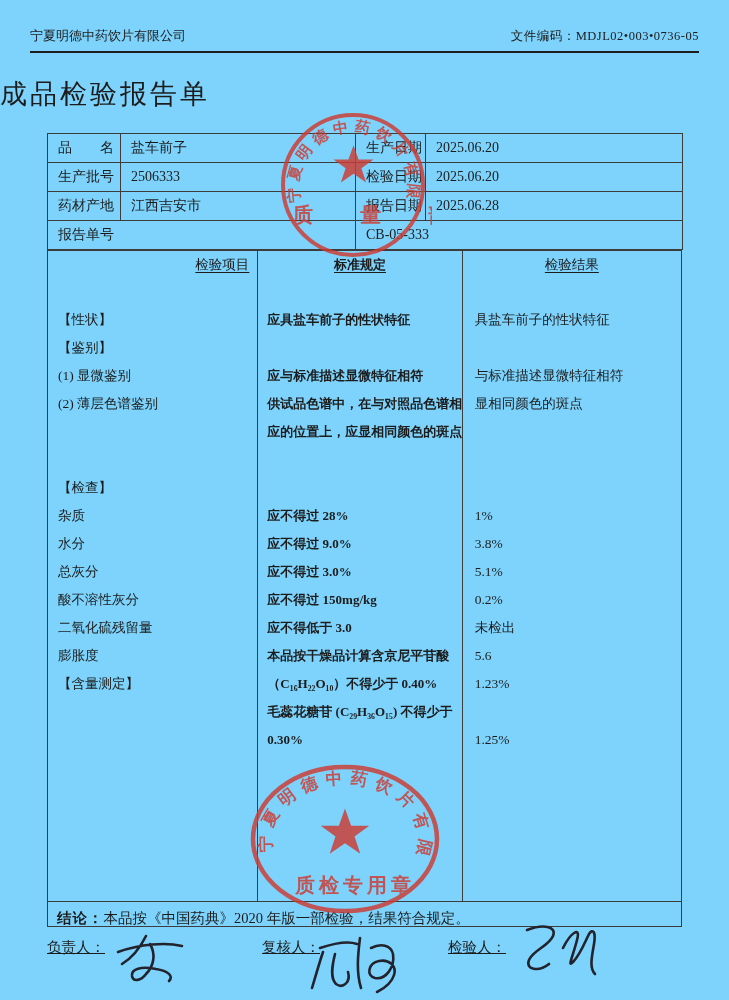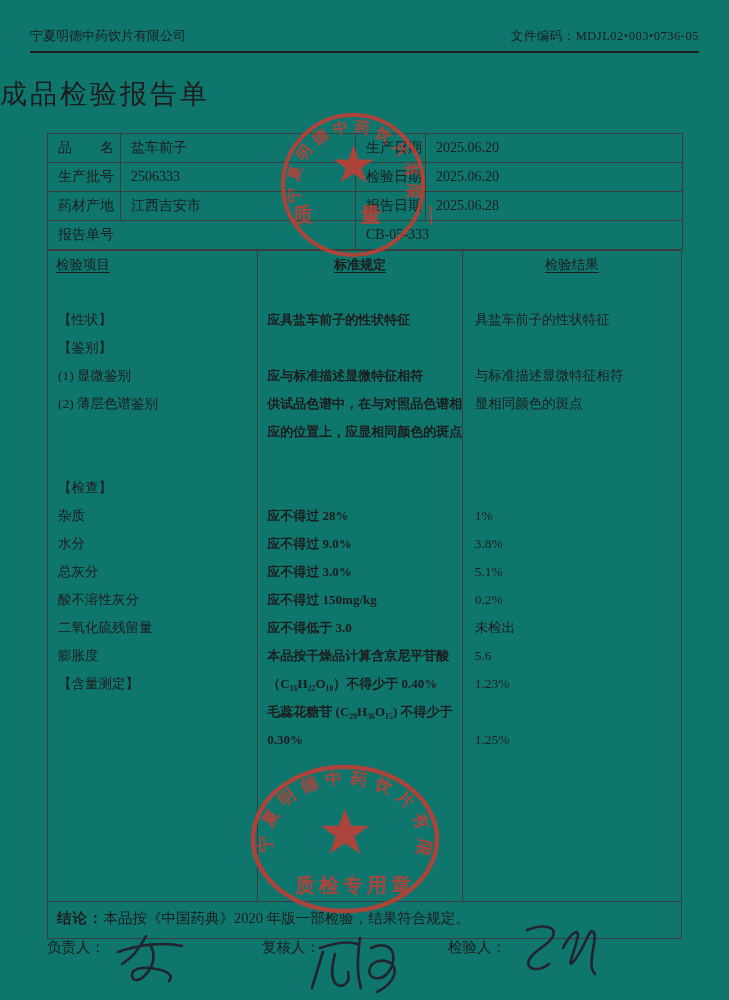--- a/index.html
+++ b/index.html
@@ -1,19 +1,19 @@
 <!DOCTYPE html>
 <html><head>
 <meta charset="utf-8">
 <style>
   * { margin:0; padding:0; box-sizing:border-box; }
   html,body { background:#e8e8e8; }
   .page {
     position:relative; width:729px; height:1000px; margin:0 auto;
-    background:#0f766e; color:#1c1c1c; overflow:hidden;
+    background:#7dd3fc; color:#1c1c1c; overflow:hidden;
     font-family:"Liberation Serif","DejaVu Serif",serif;
   }
   
   .top-header {
     position:absolute; left:30px; top:27px; width:669px;
     display:flex; justify-content:space-between; align-items:flex-end;
     font-size:13px; padding-bottom:6px; border-bottom:2px solid #1d1d1d;
   }
   .doc-code { font-size:12.5px; letter-spacing:0.5px;margin-left:23px; }
   
@@ -31,36 +31,36 @@
   td.date-val { padding-left:24px; }
   
   .main-table {
     position:absolute; left:47px; top:250px; width:635px; height:652px;
     border:1px solid #3c3c3c; display:flex; font-size:13.5px;
   }
   .mt-col { height:100%; overflow:hidden; }
   .mt-col1 { width:211px; border-right:1px solid #3c3c3c; }
   .mt-col2 { width:205px; border-right:1px solid #3c3c3c; font-size:13px;font-weight:bold; }
   .mt-col3 { width:219px; }
-  .mt-head { height:55px; padding:5px 8px 0 8px; }
+  .mt-head { height:55px; padding:5px 8px 0 8px;text-align:right; }
   .mt-head span { text-decoration:underline; text-underline-offset:3px; }
   .mt-col2 .mt-head, .mt-col3 .mt-head { text-align:center; }
   .mt-line { height:28px; line-height:28px; white-space:nowrap; overflow:hidden; }
   .mt-col1 .mt-line { padding-left:10px; }
   .mt-col2 .mt-line { padding-left:9px; }
   .mt-col3 .mt-line { padding-left:12px; }
   
   .conclusion {
-    position:absolute; left:47px; top:901px; width:635px; height:38px;
+    position:absolute; left:47px; top:901px; width:635px; height:26px;
     border:1px solid #3c3c3c; line-height:32px; font-size:14.5px;
     padding-left:9px; white-space:nowrap; overflow:hidden;
   }
   .conclusion b { letter-spacing:1px; }
   
-  .sig-label { position:absolute; font-size:14.5px; }
+  .sig-label { position:absolute; font-size:14.5px;text-decoration:underline; }
   .sig-svg { position:absolute; }
   .sig-svg path { fill:none; stroke:#23232e; stroke-width:2.6; stroke-linecap:round; }
   
   .stamp { position:absolute; opacity:0.82; }
   .stamp .rim { fill:none; stroke:#cf3a31; }
   .stamp text { fill:#cf3a31; font-family:"Liberation Serif","DejaVu Serif",serif; }
   .stamp .star { fill:#cf3a31; }
 </style>
 </head>
 <body>

